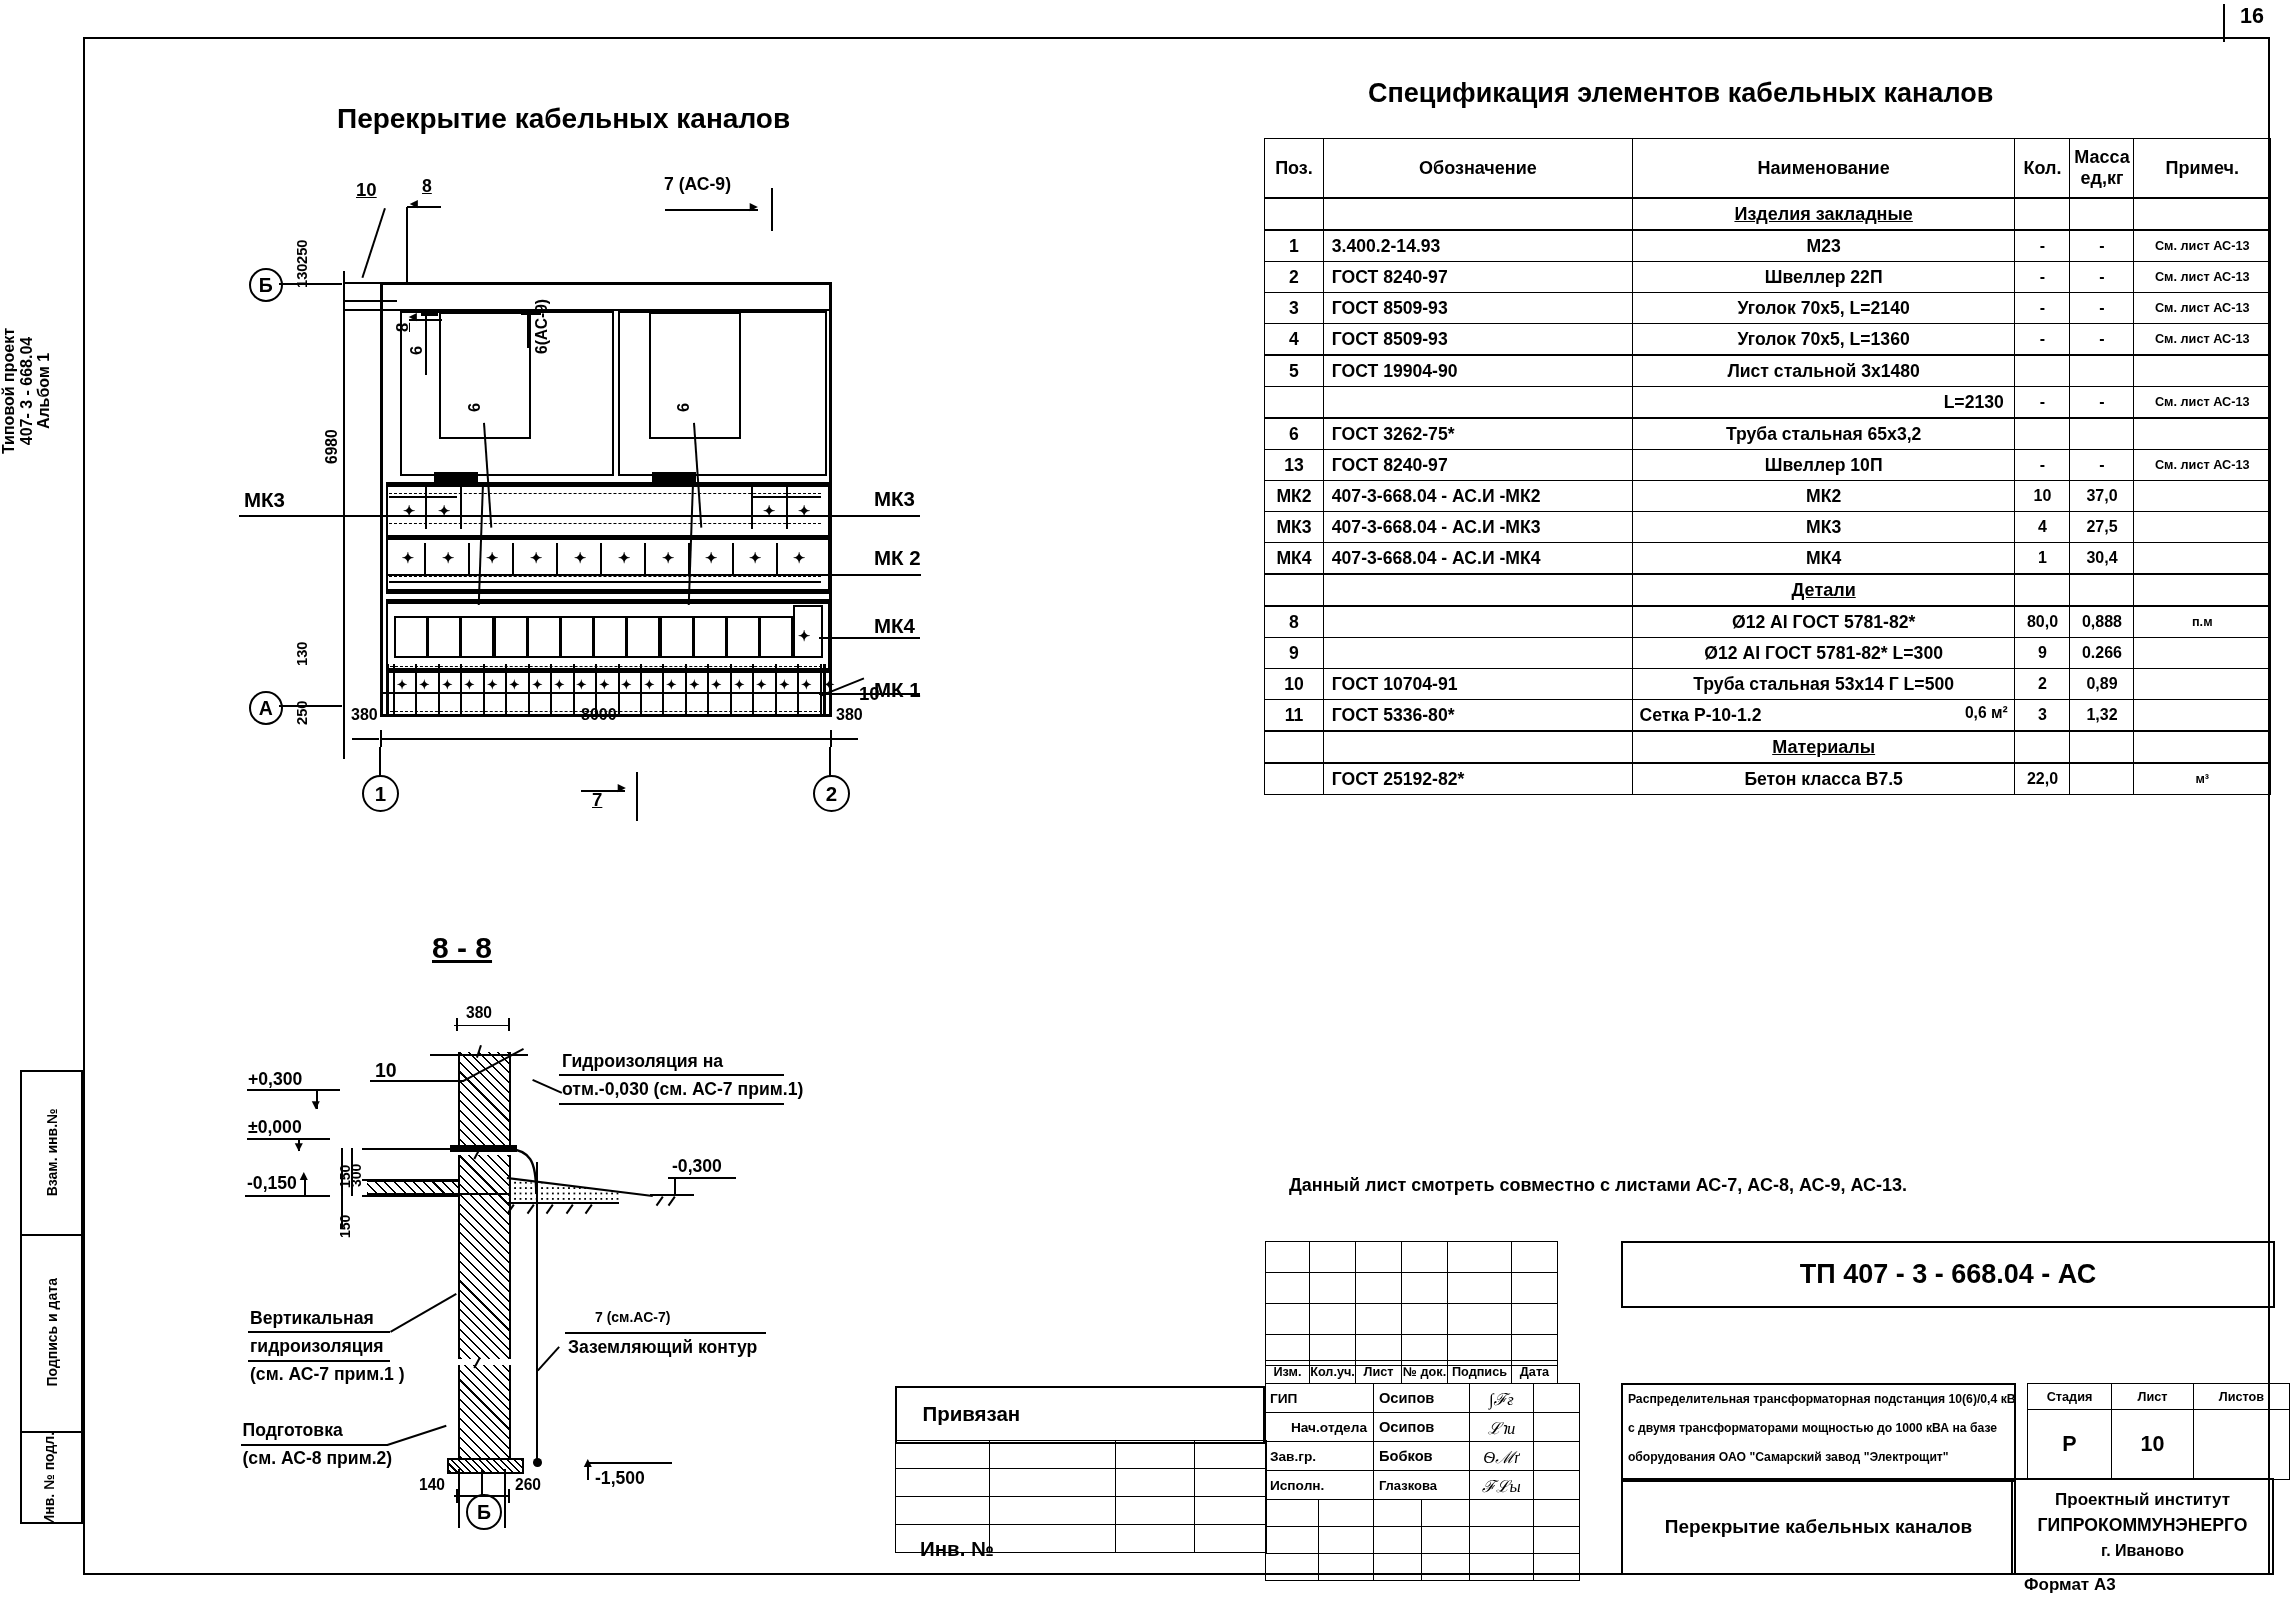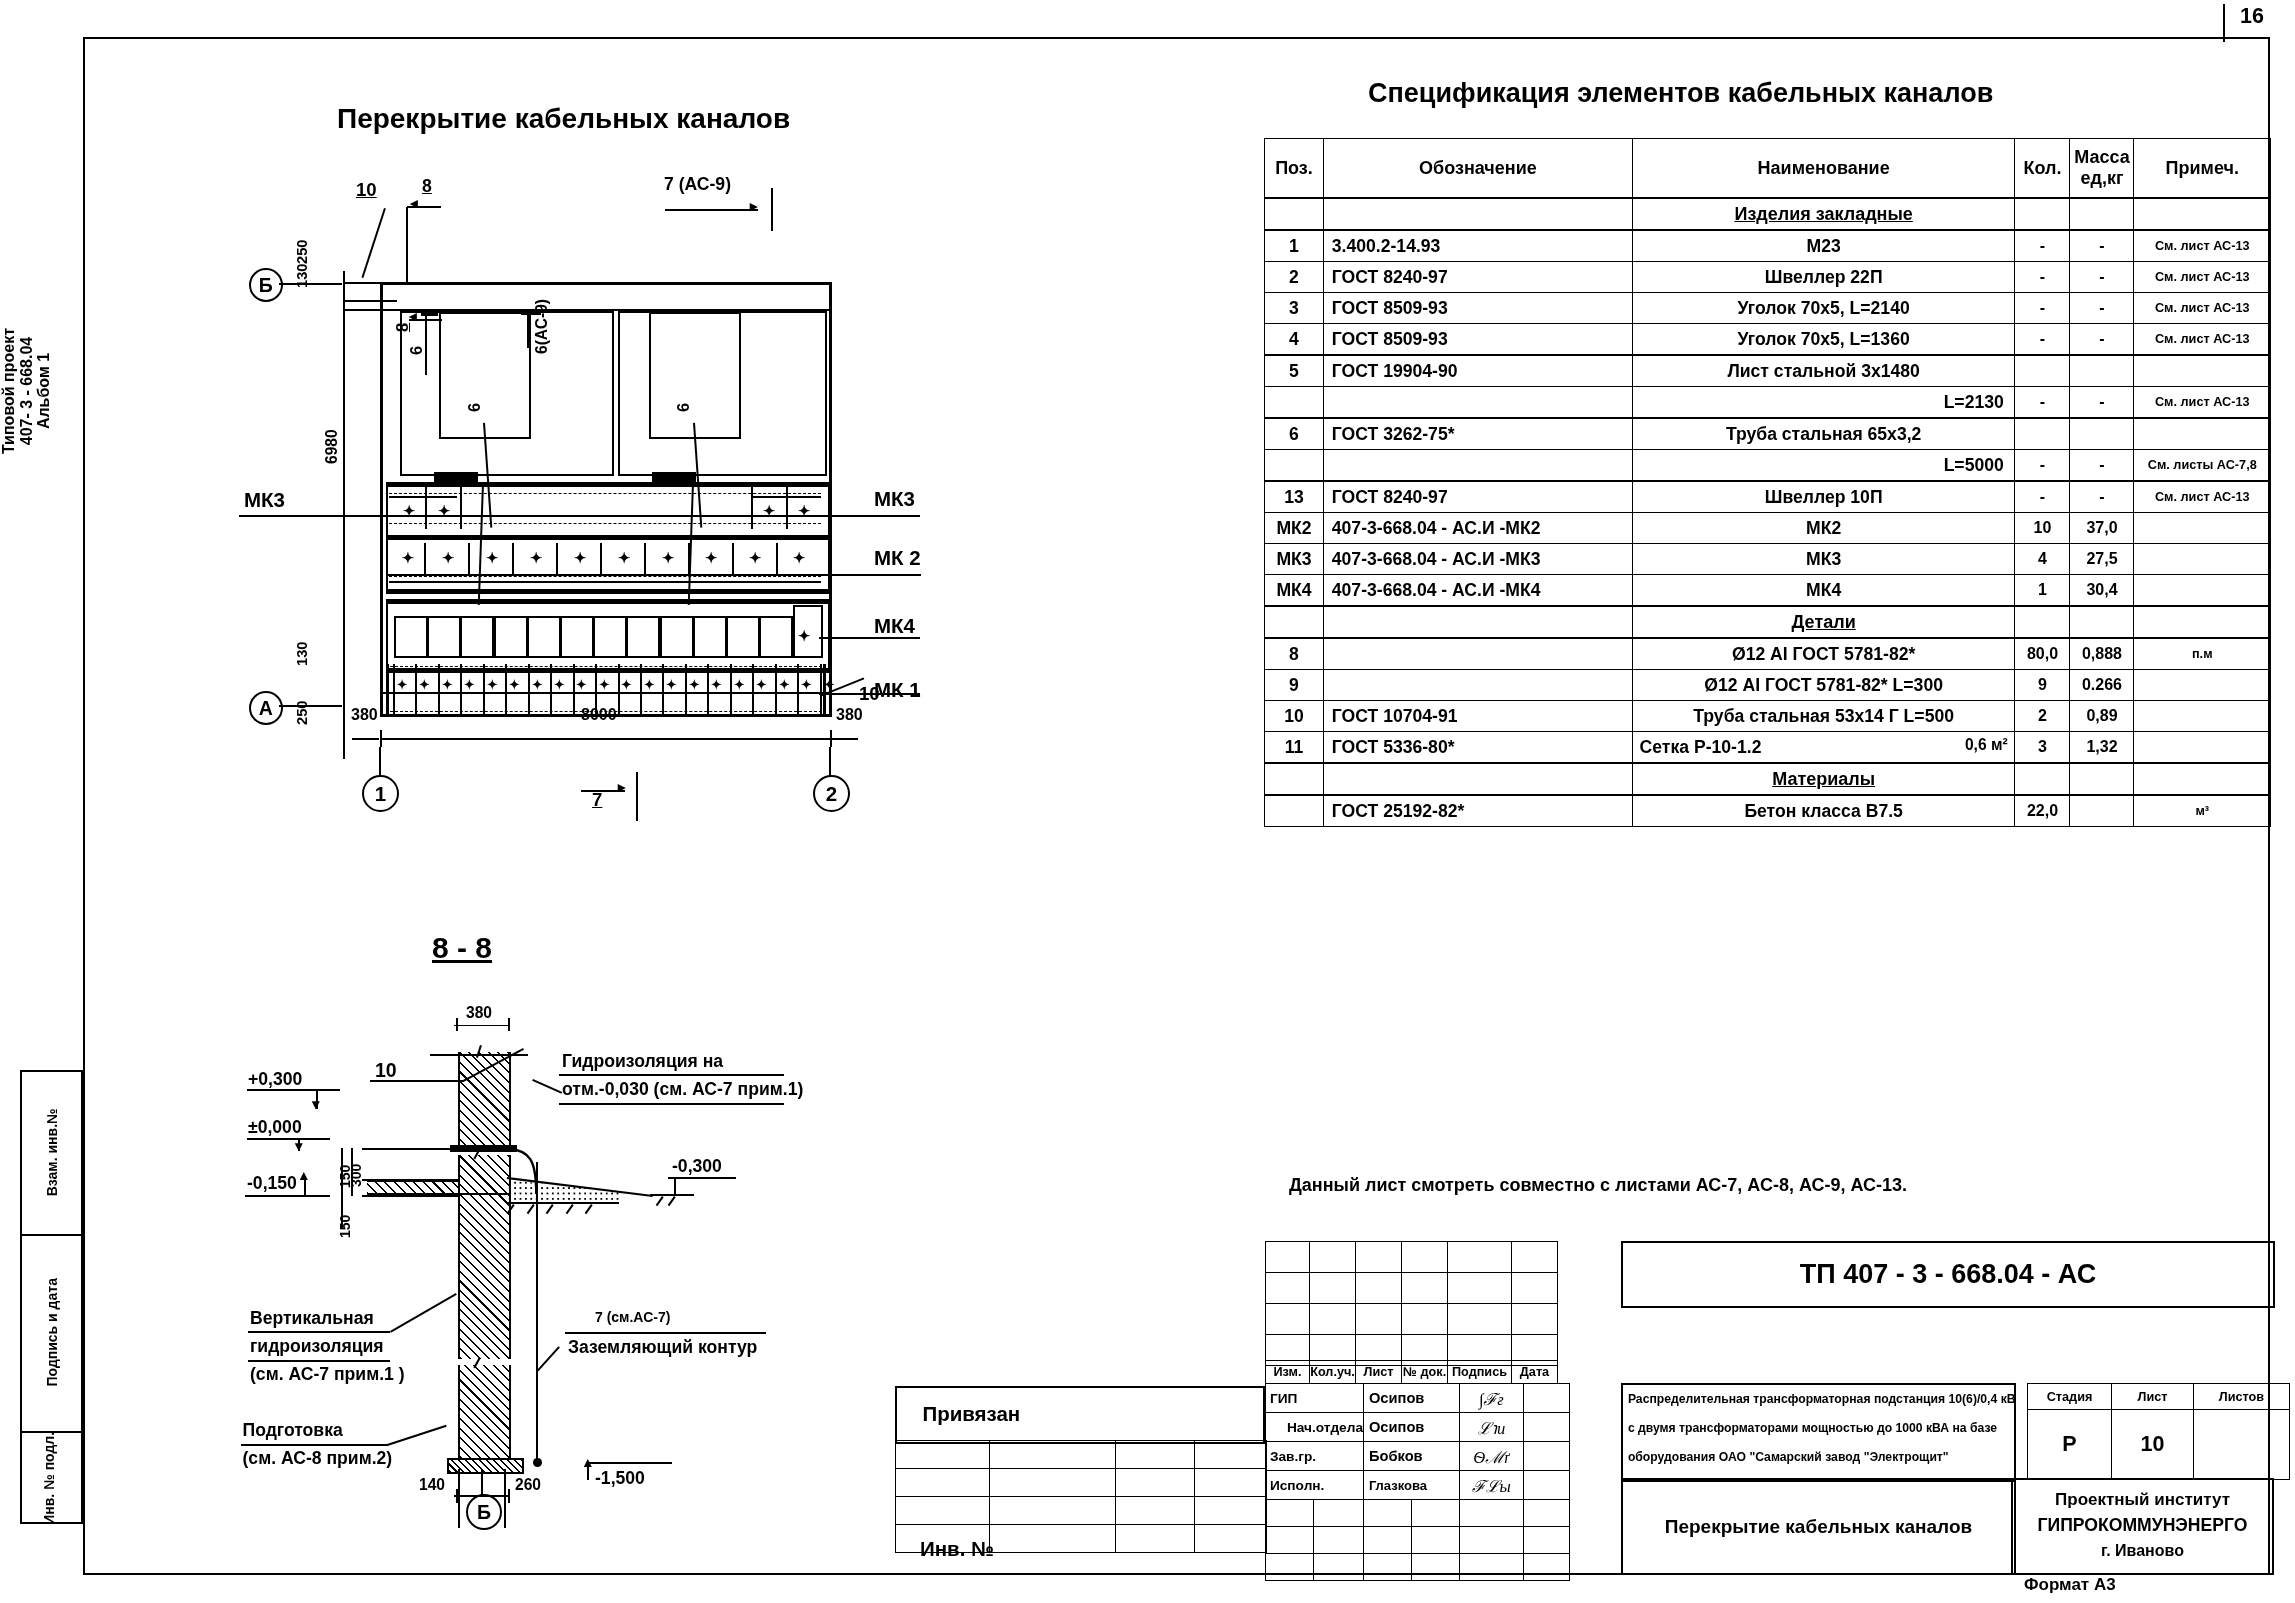--- a/index.html
+++ b/index.html
@@ -481,28 +481,20 @@
           <td class="c-prim">См. лист АС-13</td>
         </tr>
         <tr>
           <td class="c-poz">6</td>
           <td class="c-oboz lft">ГОСТ 3262-75*</td>
           <td class="c-naim">Труба стальная 65х3,2</td>
           <td class="c-kol"></td>
           <td class="c-mass"></td>
           <td class="c-prim"></td>
         </tr>
-        <tr class="thickbot">
-          <td class="c-poz"></td>
-          <td class="c-oboz"></td>
-          <td class="c-naim rgt">L=5000</td>
-          <td class="c-kol">-</td>
-          <td class="c-mass">-</td>
-          <td class="c-prim">См. листы АС-7,8</td>
-        </tr>
         <tr>
           <td class="c-poz">13</td>
           <td class="c-oboz lft">ГОСТ 8240-97</td>
           <td class="c-naim">Швеллер 10П</td>
           <td class="c-kol">-</td>
           <td class="c-mass">-</td>
           <td class="c-prim">См. лист АС-13</td>
         </tr>
         <tr>
           <td class="c-poz">МК2</td>
@@ -645,21 +637,21 @@
 
   <table class="tb" style="left:1265px;top:1383px;">
     <tbody id="roles-body">
         <tr>
           <td class="small" colspan="2" style="width: 88px; height: 28px; text-align: left; padding-left: 3.9px; font-size: 13.7px;">ГИП</td>
           <td class="small" colspan="2" style="width: 90px; height: 28px; text-align: left; padding-left: 4.9px; font-size: 14.7px;">Осипов</td>
           <td style="width: 63px; height: 28px;"><span class="sig">∫ℱғ</span></td>
           <td style="width: 45px; height: 28px;"></td>
         </tr>
         <tr>
-          <td class="small" colspan="2" style="width: 88px; height: 28px; text-align: right; padding-left: 9px; font-size: 13.7px;">Нач.отдела</td>
+          <td class="small" colspan="2" style="width: 88px; height: 28px; text-align: center; padding-left: 19px; font-size: 13.7px;">Нач.отдела</td>
           <td class="small" colspan="2" style="width: 90px; height: 28px; text-align: left; padding-left: 4.9px; font-size: 14.7px;">Осипов</td>
           <td style="width: 63px; height: 28px;"><span class="sig">ℒ℩и</span></td>
           <td style="width: 45px; height: 28px;"></td>
         </tr>
         <tr>
           <td class="small" colspan="2" style="width: 88px; height: 28px; text-align: left; padding-left: 3.9px; font-size: 13.7px;">Зав.гр.</td>
           <td class="small" colspan="2" style="width: 90px; height: 28px; text-align: left; padding-left: 4.9px; font-size: 14.7px;">Бобков</td>
           <td style="width: 63px; height: 28px;"><span class="sig">Ѳℳґ</span></td>
           <td style="width: 45px; height: 28px;"></td>
         </tr>

